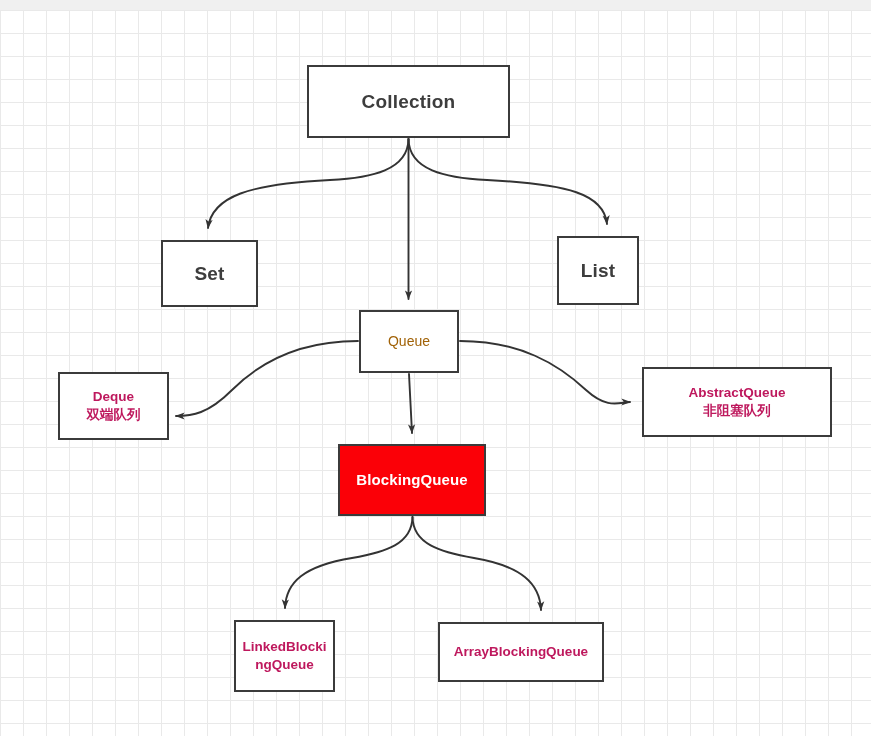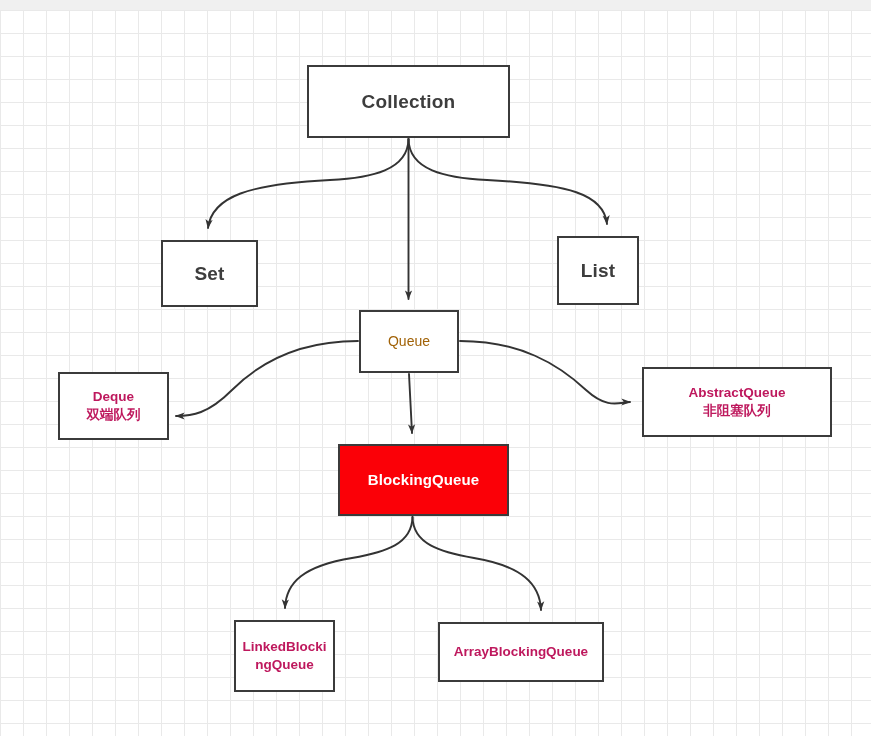--- a/index.html
+++ b/index.html
@@ -149,21 +149,21 @@
   <div class="node" style="left:58px; top:372px; width:111px; height:68px;">
     <span class="label plain-sm">Deque
 双端队列</span>
   </div>
 
   <div class="node" style="left:642px; top:367px; width:190px; height:70px;">
     <span class="label plain-sm">AbstractQueue
 非阻塞队列</span>
   </div>
 
-  <div class="node accent" style="left:338px; top:444px; width:171px; height:72px;">
+  <div class="node accent" style="left:338px; top:444px; width:148px; height:72px;">
     <span class="label">BlockingQueue</span>
   </div>
 
   <div class="node" style="left:234px; top:620px; width:101px; height:72px;">
     <span class="label plain-sm">LinkedBlocki
 ngQueue</span>
   </div>
 
   <div class="node" style="left:438px; top:622px; width:166px; height:60px;">
     <span class="label plain-sm">ArrayBlockingQueue</span>

